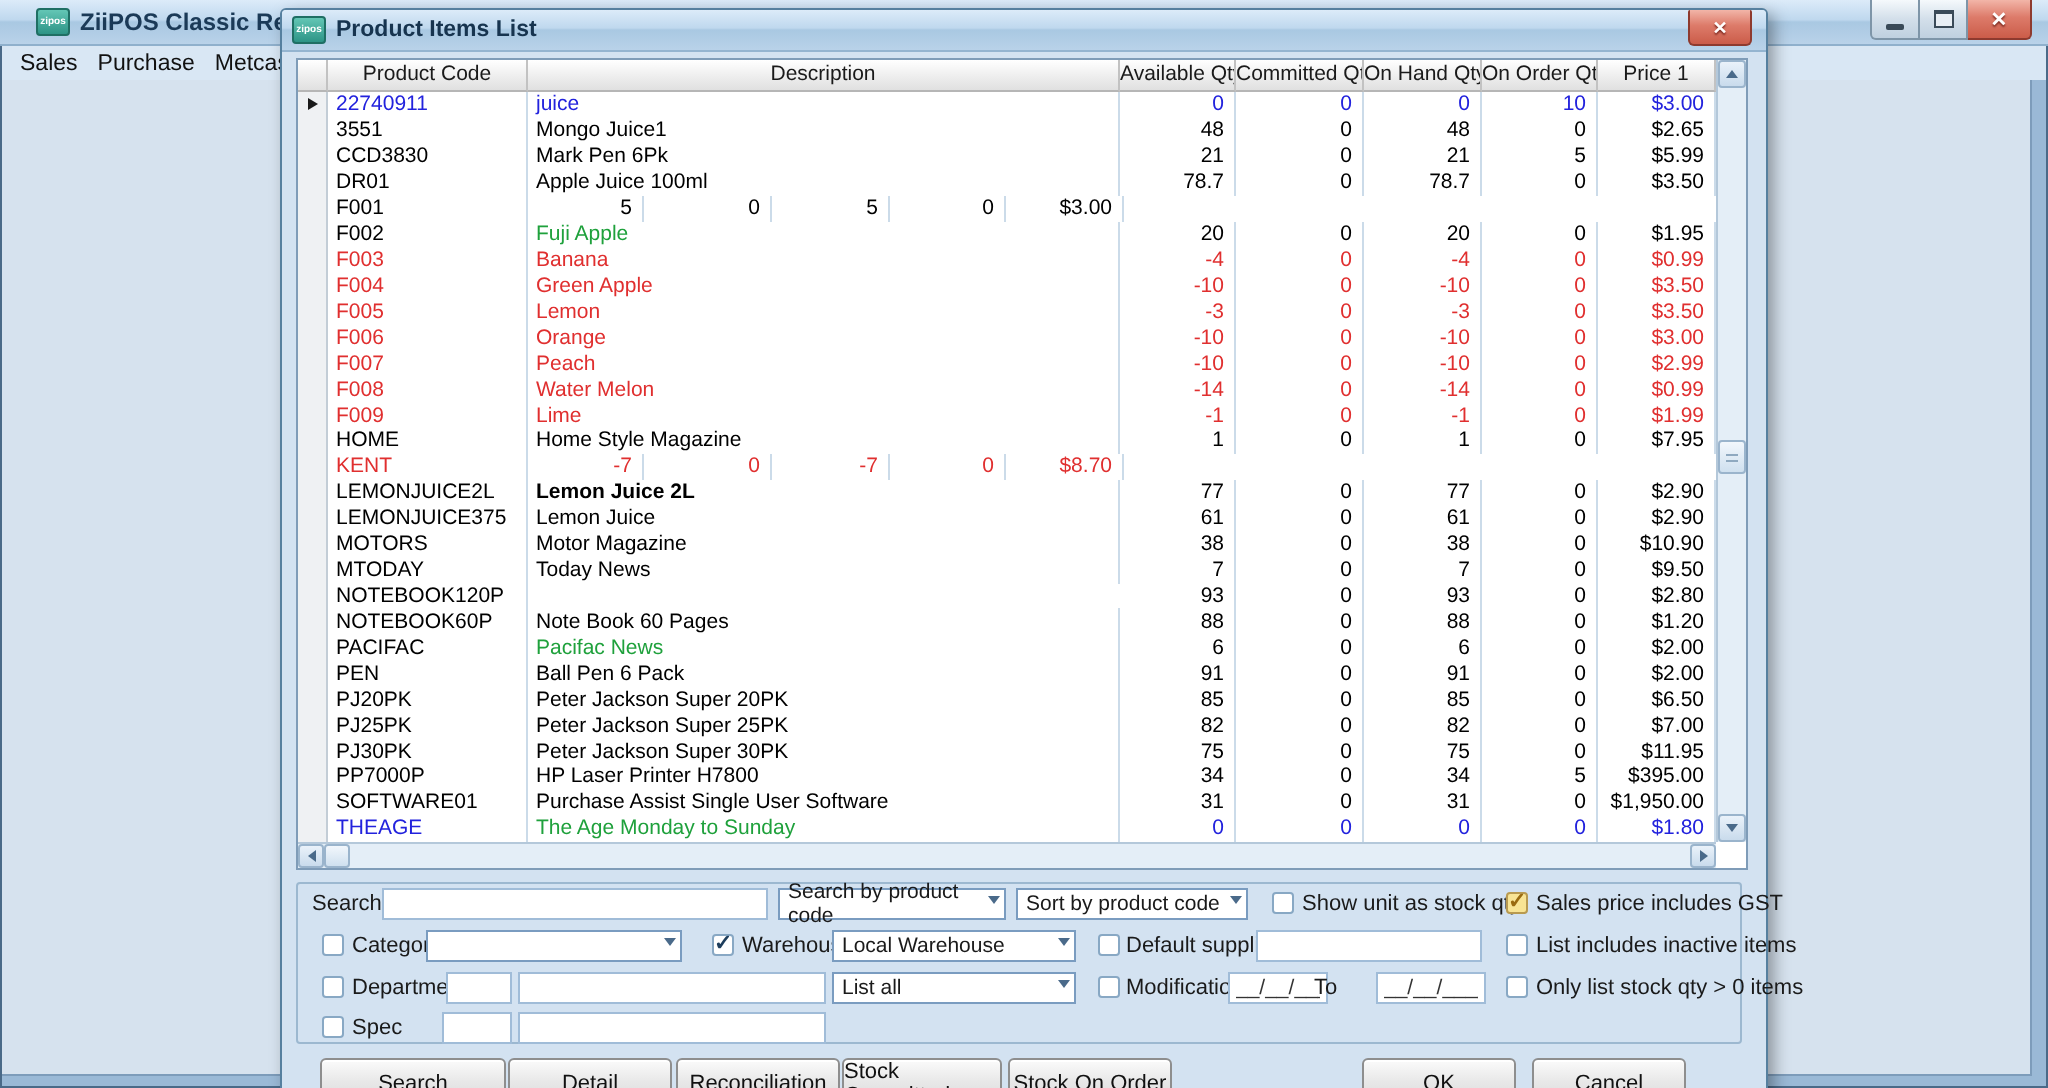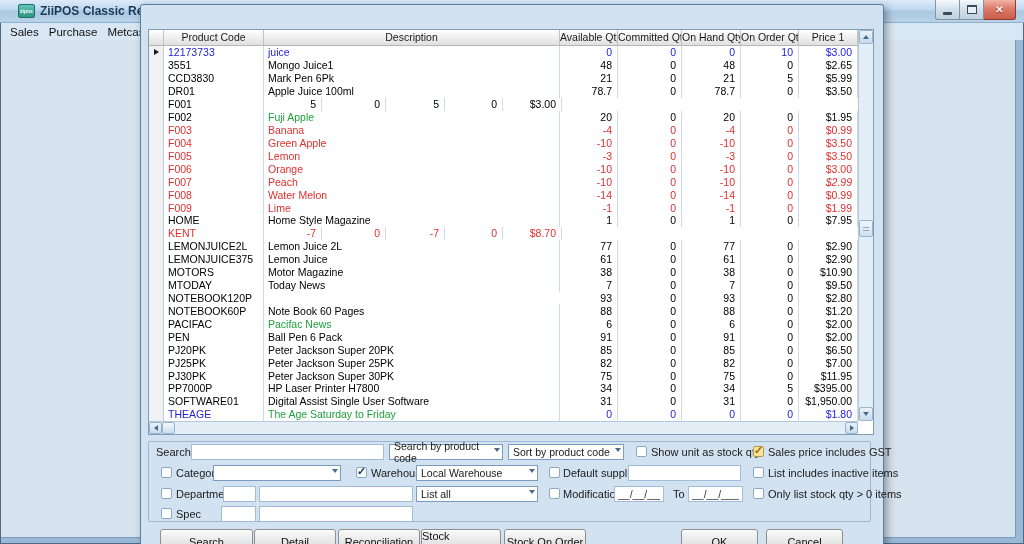--- a/index.html
+++ b/index.html
@@ -106,38 +106,43 @@
   </div>
   <div class="mw-menubar">
     <span class="mi">Sales</span>
     <span class="mi">Purchase</span>
     <span class="mi">Metcash F</span>
   </div>
   <div class="mw-client"></div>
 </div>
 
 <div class="dlg">
+  <div class="dlg-tb">
+    <div class="app-ico">zipos</div>
+    <span class="dlg-title">Product Items List</span>
+    <div class="dlg-close"></div>
+  </div>
 
   <div class="grid">
     <div class="ghdr">
       <div class="gsel-h"></div>
     <div class="gh c0">Product Code</div>
         <div class="gh c1">Description</div>
         <div class="gh c2">Available Qty</div>
         <div class="gh c3">Committed Qty</div>
         <div class="gh c4">On Hand Qty</div>
         <div class="gh c5">On Order Qty</div>
         <div class="gh c6">Price 1</div>
       </div>
     <div class="grows">
         <div class="grow">
           <div class="gsel">
             <span class="selarrow"></span>
           </div>
-          <div class="gc c0 left" style="color: rgb(34, 34, 221);">12173733</div>
+          <div class="gc c0 left" style="color: rgb(34, 34, 221);">22740911</div>
           <div class="gc c1 left" style="color: rgb(34, 34, 221); text-align: center;">juice</div>
           <div class="gc c2 num" style="color: rgb(34, 34, 221);">0</div>
           <div class="gc c3 num" style="color: rgb(34, 34, 221);">0</div>
           <div class="gc c4 num" style="color: rgb(34, 34, 221);">0</div>
           <div class="gc c5 num" style="color: rgb(34, 34, 221);">10</div>
           <div class="gc c6 num" style="color: rgb(34, 34, 221);">$3.00</div>
         </div>
         <div class="grow">
           <div class="gsel"></div>
           <div class="gc c0 left" style="color: rgb(0, 0, 0);">3551</div>
@@ -228,21 +233,21 @@
           <div class="gc c6 num" style="color: rgb(224, 47, 47);">$3.00</div>
         </div>
         <div class="grow">
           <div class="gsel"></div>
           <div class="gc c0 left" style="color: rgb(224, 47, 47);">F007</div>
           <div class="gc c1 left" style="color: rgb(224, 47, 47);">Peach</div>
           <div class="gc c2 num" style="color: rgb(224, 47, 47);">-10</div>
           <div class="gc c3 num" style="color: rgb(224, 47, 47);">0</div>
           <div class="gc c4 num" style="color: rgb(224, 47, 47);">-10</div>
           <div class="gc c5 num" style="color: rgb(224, 47, 47);">0</div>
-          <div class="gc c6 num" style="color: rgb(224, 47, 47); font-style: italic;">$2.99</div>
+          <div class="gc c6 num" style="color: rgb(224, 47, 47);">$2.99</div>
         </div>
         <div class="grow">
           <div class="gsel"></div>
           <div class="gc c0 left" style="color: rgb(224, 47, 47);">F008</div>
           <div class="gc c1 left" style="color: rgb(224, 47, 47);">Water Melon</div>
           <div class="gc c2 num" style="color: rgb(224, 47, 47);">-14</div>
           <div class="gc c3 num" style="color: rgb(224, 47, 47);">0</div>
           <div class="gc c4 num" style="color: rgb(224, 47, 47);">-14</div>
           <div class="gc c5 num" style="color: rgb(224, 47, 47);">0</div>
           <div class="gc c6 num" style="color: rgb(224, 47, 47);">$0.99</div>
@@ -272,21 +277,21 @@
           <div class="gc c0 left" style="color: rgb(224, 47, 47);">KENT</div>
           <div class="gc c2 num" style="color: rgb(224, 47, 47);">-7</div>
           <div class="gc c3 num" style="color: rgb(224, 47, 47);">0</div>
           <div class="gc c4 num" style="color: rgb(224, 47, 47);">-7</div>
           <div class="gc c5 num" style="color: rgb(224, 47, 47);">0</div>
           <div class="gc c6 num" style="color: rgb(224, 47, 47);">$8.70</div>
         </div>
         <div class="grow">
           <div class="gsel"></div>
           <div class="gc c0 left" style="color: rgb(0, 0, 0);">LEMONJUICE2L</div>
-          <div class="gc c1 left" style="color: rgb(0, 0, 0);">Lemon Juice 2L</div>
+          <div class="gc c1 left" style="color: rgb(0, 0, 0); font-weight: bold;">Lemon Juice 2L</div>
           <div class="gc c2 num" style="color: rgb(0, 0, 0);">77</div>
           <div class="gc c3 num" style="color: rgb(0, 0, 0);">0</div>
           <div class="gc c4 num" style="color: rgb(0, 0, 0);">77</div>
           <div class="gc c5 num" style="color: rgb(0, 0, 0);">0</div>
           <div class="gc c6 num" style="color: rgb(0, 0, 0);">$2.90</div>
         </div>
         <div class="grow">
           <div class="gsel"></div>
           <div class="gc c0 left" style="color: rgb(0, 0, 0);">LEMONJUICE375</div>
           <div class="gc c1 left" style="color: rgb(0, 0, 0);">Lemon Juice</div>
@@ -392,31 +397,31 @@
           <div class="gc c1 left" style="color: rgb(0, 0, 0);">HP Laser Printer H7800</div>
           <div class="gc c2 num" style="color: rgb(0, 0, 0);">34</div>
           <div class="gc c3 num" style="color: rgb(0, 0, 0);">0</div>
           <div class="gc c4 num" style="color: rgb(0, 0, 0);">34</div>
           <div class="gc c5 num" style="color: rgb(0, 0, 0);">5</div>
           <div class="gc c6 num" style="color: rgb(0, 0, 0);">$395.00</div>
         </div>
         <div class="grow">
           <div class="gsel"></div>
           <div class="gc c0 left" style="color: rgb(0, 0, 0);">SOFTWARE01</div>
-          <div class="gc c1 left" style="color: rgb(0, 0, 0);">Digital Assist Single User Software</div>
+          <div class="gc c1 left" style="color: rgb(0, 0, 0);">Purchase Assist Single User Software</div>
           <div class="gc c2 num" style="color: rgb(0, 0, 0);">31</div>
           <div class="gc c3 num" style="color: rgb(0, 0, 0);">0</div>
           <div class="gc c4 num" style="color: rgb(0, 0, 0);">31</div>
           <div class="gc c5 num" style="color: rgb(0, 0, 0);">0</div>
           <div class="gc c6 num" style="color: rgb(0, 0, 0);">$1,950.00</div>
         </div>
         <div class="grow">
           <div class="gsel"></div>
           <div class="gc c0 left" style="color: rgb(34, 34, 221);">THEAGE</div>
-          <div class="gc c1 left" style="color: rgb(31, 161, 60);">The Age Saturday to Friday</div>
+          <div class="gc c1 left" style="color: rgb(31, 161, 60);">The Age Monday to Sunday</div>
           <div class="gc c2 num" style="color: rgb(34, 34, 221);">0</div>
           <div class="gc c3 num" style="color: rgb(34, 34, 221);">0</div>
           <div class="gc c4 num" style="color: rgb(34, 34, 221);">0</div>
           <div class="gc c5 num" style="color: rgb(34, 34, 221);">0</div>
           <div class="gc c6 num" style="color: rgb(34, 34, 221);">$1.80</div>
         </div>
       </div>
     <div class="vscroll">
       <div class="sbtn" style="top:0;">
           <span class="tri-up"></span>
@@ -476,21 +481,21 @@
   <span class="flabel" style="left:35px;top:483px;">Department</span>
   <input class="tinput" style="left: 82px; top: 481px; width: 33px;" value="">
   <input class="tinput" style="left: 118px; top: 481px; width: 154px;" value="">
   <div class="dd" style="left:275px;top:481px;width:122px;">
     <span>List all</span>
     <span class="arr tri-dn"></span>
   </div>
   <div class="cb" style="left:408px;top:483px;"></div>
   <span class="flabel" style="left:422px;top:483px;">Modificatior</span>
   <input class="tinput" style="left: 473px; top: 481px; width: 50px; text-align: center;" value="__/__/____">
-  <span class="flabel" style="left:532px;top:483px;">To</span>
+  <span class="flabel" style="left:516px;top:483px;">To</span>
   <input class="tinput" style="left: 547px; top: 481px; width: 55px; text-align: center;" value="__/__/____">
   <div class="cb" style="left:612px;top:483px;"></div>
   <span class="flabel" style="left:627px;top:483px;">Only list stock qty &gt; 0 items</span>
 
   <div class="cb" style="left:20px;top:503px;"></div>
   <span class="flabel" style="left:35px;top:503px;">Spec</span>
   <input class="tinput" style="left: 80px; top: 501px; width: 35px;" value="">
   <input class="tinput" style="left: 118px; top: 501px; width: 154px;" value="">
 
   <div class="btn" style="left:19px;width:91px;">Search</div>

